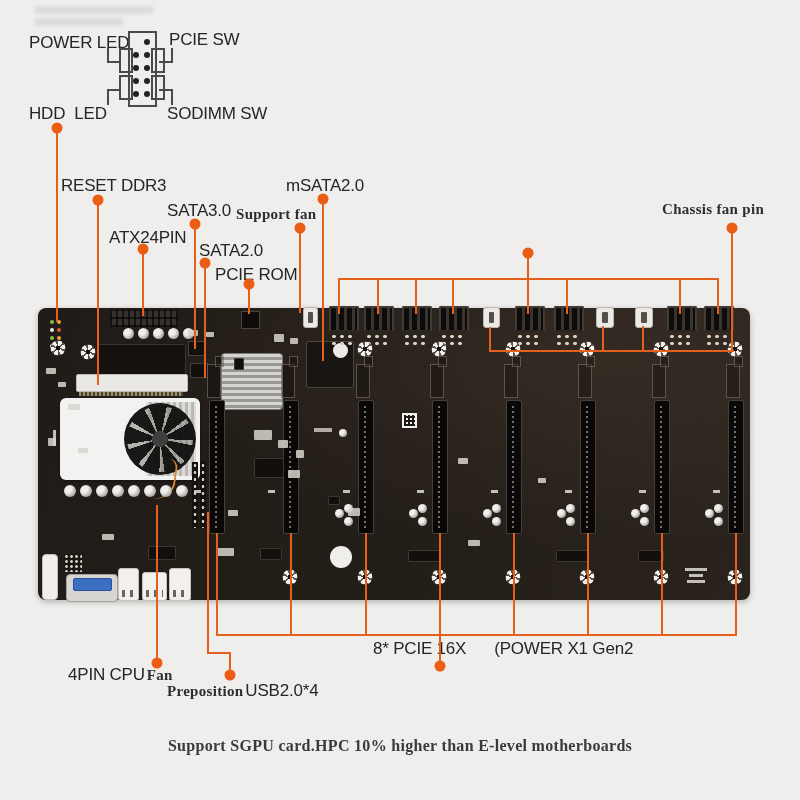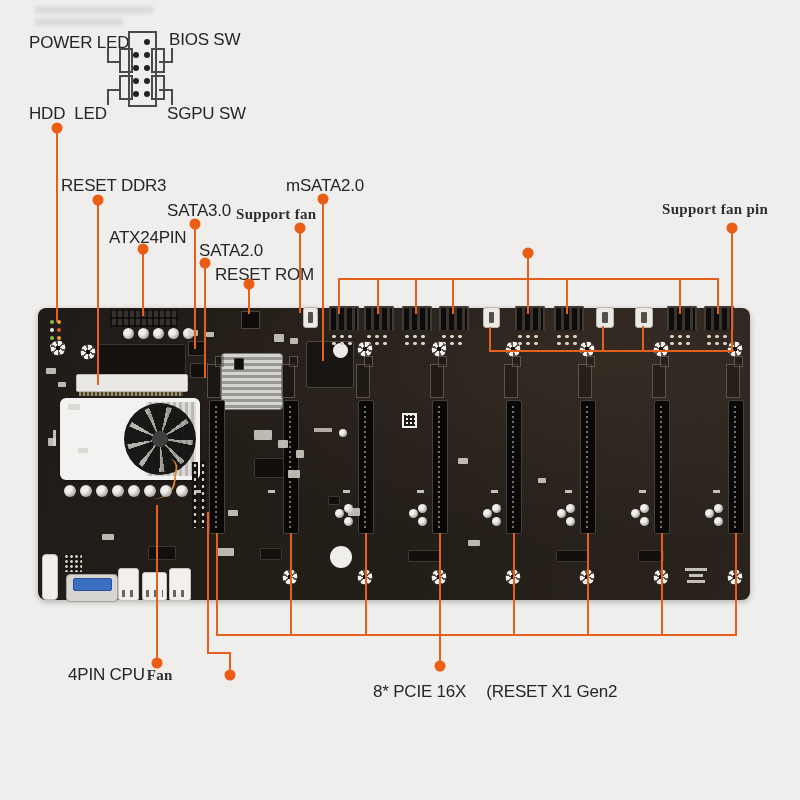--- a/index.html
+++ b/index.html
@@ -49,23 +49,23 @@
     background:repeating-linear-gradient(90deg,#6a665f 0 3px,rgba(0,0,0,0) 3px 8px);}
 </style>
 </head>
 <body>
 <div id="stage">
 
   <div class="wm" style="left:35px;top:6px;width:118px;height:8px"></div>
   <div class="wm" style="left:35px;top:18px;width:88px;height:8px"></div>
 
   <div class="lbl pre" style="left:29px;top:33px">POWER LED</div>
-  <div class="lbl pre" style="left:169px;top:30px">BIOS SW</div>
+  <div class="lbl pre" style="left:169px;top:30px">PCIE SW</div>
   <div class="lbl pre" style="left:29px;top:104px">HDD  LED</div>
-  <div class="lbl pre" style="left:167px;top:104px">SGPU SW</div>
+  <div class="lbl pre" style="left:167px;top:104px">SODIMM SW</div>
   <div class="gbox" style="left:128px;top:31px;width:25px;height:72px"></div>
   <div class="gbox" style="left:119px;top:48px;width:10px;height:21px"></div>
   <div class="gbox" style="left:151px;top:48px;width:10px;height:21px"></div>
   <div class="gbox" style="left:119px;top:75px;width:10px;height:21px"></div>
   <div class="gbox" style="left:151px;top:75px;width:10px;height:21px"></div>
   <div class="gln" style="left:107px;top:48px;width:2px;height:15px"></div>
   <div class="gln" style="left:107px;top:61px;width:14px;height:2px"></div>
   <div class="gln" style="left:171px;top:48px;width:2px;height:15px"></div>
   <div class="gln" style="left:159px;top:61px;width:14px;height:2px"></div>
   <div class="gln" style="left:107px;top:89px;width:2px;height:16px"></div>
@@ -81,35 +81,40 @@
       <div class="pdot" style="left:133px;top:52px"></div>
       <div class="pdot" style="left:133px;top:65px"></div>
       <div class="pdot" style="left:133px;top:78px"></div>
       <div class="pdot" style="left:133px;top:91px"></div>
     </div>
 
   <div class="lbl" style="left:61px;top:176px">RESET DDR3</div>
   <div class="lbl" style="left:167px;top:201px">SATA3.0</div>
   <div class="lbl" style="left:109px;top:228px">ATX24PIN</div>
   <div class="lbl" style="left:199px;top:241px">SATA2.0</div>
-  <div class="lbl" style="left:215px;top:265px">RESET ROM</div>
+  <div class="lbl" style="left:215px;top:265px">PCIE ROM</div>
   <div class="lbl hand" style="left:236px;top:206px">Support fan</div>
   <div class="lbl" style="left:286px;top:176px">mSATA2.0</div>
   <div class="lbl row" style="left:411px;top:229px">
   </div>
-  <div class="lbl hand" style="left:662px;top:201px">Support fan pin</div>
+  <div class="lbl hand" style="left:662px;top:201px">Chassis fan pin</div>
   <div class="lbl row" style="left:68px;top:665px">
     <span>4PIN CPU</span>
     <span class="hand">Fan</span>
   </div>
-  <div class="lbl row" style="left:373px;top:682px;gap:20px">
+  <div class="lbl row" style="left:167px;top:681px">
+    <span class="hand">Preposition</span>
+    <span>USB2.0*4</span>
+  </div>
+  <div class="lbl row" style="left:373px;top:639px;gap:28px">
     <span>8* PCIE 16X</span>
-    <span>(RESET X1 Gen2</span>
-  </div>
-
+    <span>(POWER X1 Gen2</span>
+  </div>
+
+  <div id="footer-note" class="hand">Support SGPU card.HPC 10% higher than E-level motherboards</div>
 
   <div id="board">
 
     <div class="bd" id="fp-pins" style="left:12px;top:12px;width:14px;height:34px">
         <div style="position:absolute;left:0px;top:0px;width:4px;height:4px;border-radius:50%;background:#7ec24a"></div>
         <div style="position:absolute;left:7px;top:0px;width:4px;height:4px;border-radius:50%;background:#e8a33c"></div>
         <div style="position:absolute;left:0px;top:8px;width:4px;height:4px;border-radius:50%;background:#e8e6e2"></div>
         <div style="position:absolute;left:7px;top:8px;width:4px;height:4px;border-radius:50%;background:#d7572b"></div>
         <div style="position:absolute;left:0px;top:16px;width:4px;height:4px;border-radius:50%;background:#7ec24a"></div>
         <div style="position:absolute;left:7px;top:16px;width:4px;height:4px;border-radius:50%;background:#e8a33c"></div>

